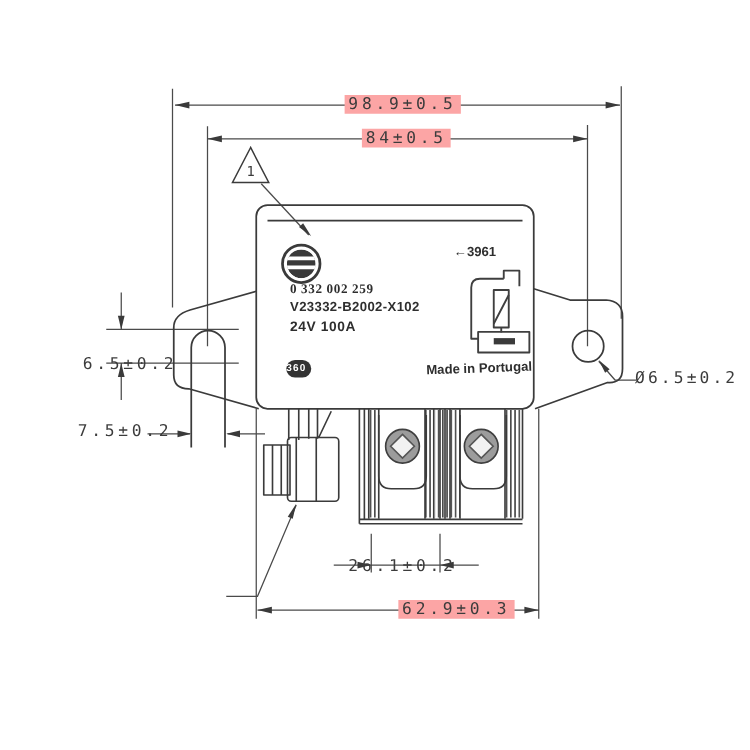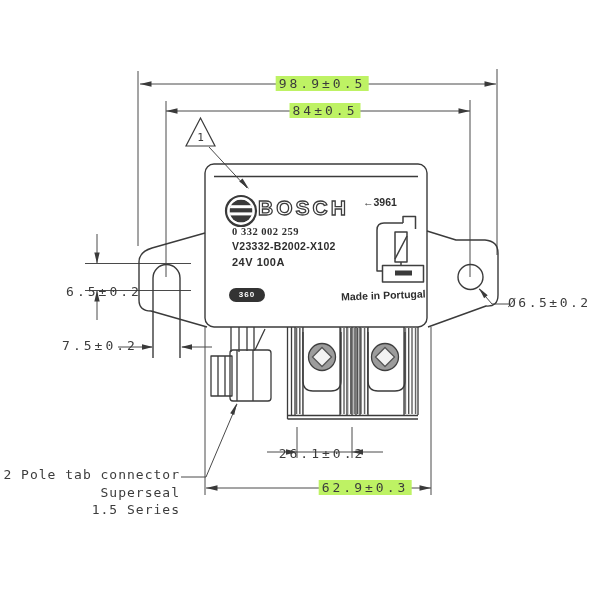--- a/index.html
+++ b/index.html
@@ -2,33 +2,33 @@
 <html><head>
 <meta charset="utf-8">
 <style>
   html,body{margin:0;padding:0;background:#fff;}
   #stage{position:relative;width:600px;height:600px;background:#ffffff;overflow:hidden;
          font-family:"DejaVu Sans Mono",monospace;}
   #stage svg{position:absolute;left:0;top:0;}
   .lbl{position:absolute;font-family:"DejaVu Sans Mono",monospace;font-size:13px;
        color:#3c3c3c;letter-spacing:3px;white-space:nowrap;line-height:15px;}
   .ctr{transform:translateX(-50%);}
-  .bg{background:#bef264;padding:0 3px;}
+  .bg{background:#fca5a5;padding:0 3px;}
   .blabel{position:absolute;font-family:"Liberation Sans","DejaVu Sans",sans-serif;
           font-weight:bold;color:#2e2e2e;white-space:nowrap;}
   .bosch-word{left:258px;top:196px;font-size:21px;letter-spacing:3px;color:#fff;
               -webkit-text-stroke:1.3px #3b3b3b;}
   .pn{left:232px;top:226px;font-size:10.5px;letter-spacing:.5px;font-family:Liberation Serif, serif;}
   .tn{left:232px;top:240px;font-size:10.5px;letter-spacing:.3px;}
   .rating{left:232px;top:256px;font-size:11px;letter-spacing:.5px;}
   .datecode{left:363px;top:196px;font-size:10.5px;}
   .made{left:341px;top:289px;font-size:10.5px;transform:rotate(-2deg);}
-  .badge{position:absolute;left:229px;top:288px;width:36px;height:13.5px;background:#333;
+  .badge{position:absolute;left:229px;top:288px;width:20px;height:13.5px;background:#333;
          border-radius:7px;color:#fff;font-family:"Liberation Sans",sans-serif;
-         font-size:8px;font-weight:bold;text-align:center;line-height:13.5px;letter-spacing:1px;}
+         font-size:8px;font-weight:bold;text-align:left;line-height:13.5px;letter-spacing:1px;}
   .note{position:absolute;left:0;top:466px;width:180px;text-align:right;
         font-size:13px;letter-spacing:1px;line-height:17.5px;color:#3c3c3c;
         font-family:"DejaVu Sans Mono",monospace;}
   .callout-num{position:absolute;left:193px;top:131px;width:15px;text-align:center;
         font-size:11px;color:#3c3c3c;}
 </style>
 </head>
 <body>
 
 <div id="stage">
@@ -137,27 +137,21 @@
   <div class="lbl ctr bg" style="left:322px;top:76px;">98.9±0.5</div>
   <div class="lbl ctr bg" style="left:325px;top:103px;text-align:right;">84±0.5</div>
   <div class="lbl ctr" style="left:104px;top:284px;">6.5±0.2</div>
   <div class="lbl ctr" style="left:100px;top:338px;">7.5±0.2</div>
   <div class="lbl" style="left:508px;top:295px;letter-spacing:2.5px;">Ø6.5±0.2</div>
   <div class="lbl ctr" style="left:322px;top:446px;">26.1±0.2</div>
   <div class="lbl ctr bg" style="left:333px;top:480px;margin-left:32px;">62.9±0.3</div>
 
   <div class="callout-num">1</div>
 
-  <div class="blabel bosch-word">BOSCH</div>
   <div class="blabel pn">0 332 002 259</div>
   <div class="blabel tn">V23332-B2002-X102</div>
   <div class="blabel rating">24V 100A</div>
   <div class="blabel datecode">←3961</div>
   <div class="blabel made">Made in Portugal</div>
   <div class="badge">360</div>
 
-  <div class="note">
-    <div>2 Pole tab connector</div>
-    <div>Superseal</div>
-    <div>1.5 Series</div>
-  </div>
 
 </div>
 
 </body></html>

